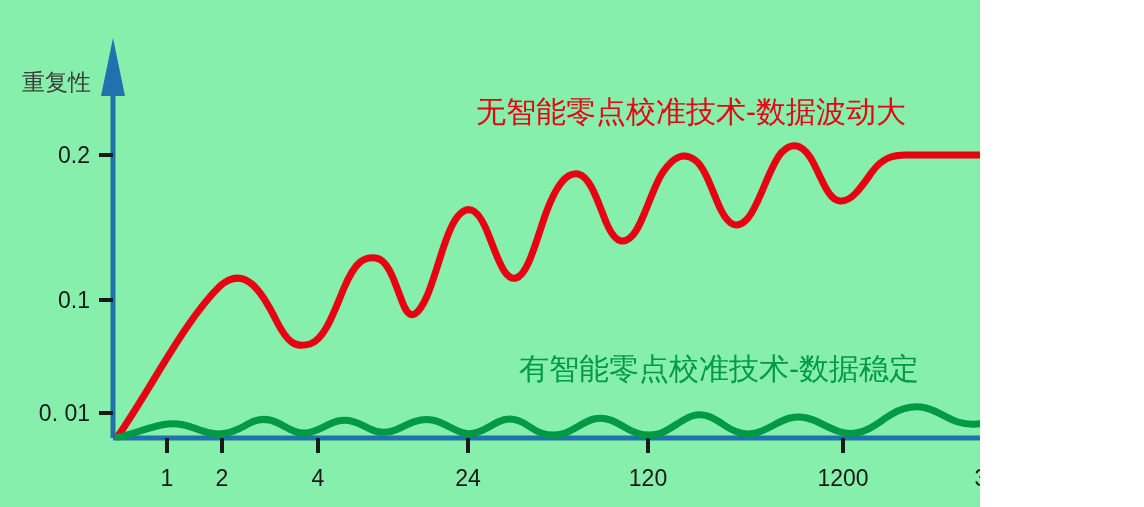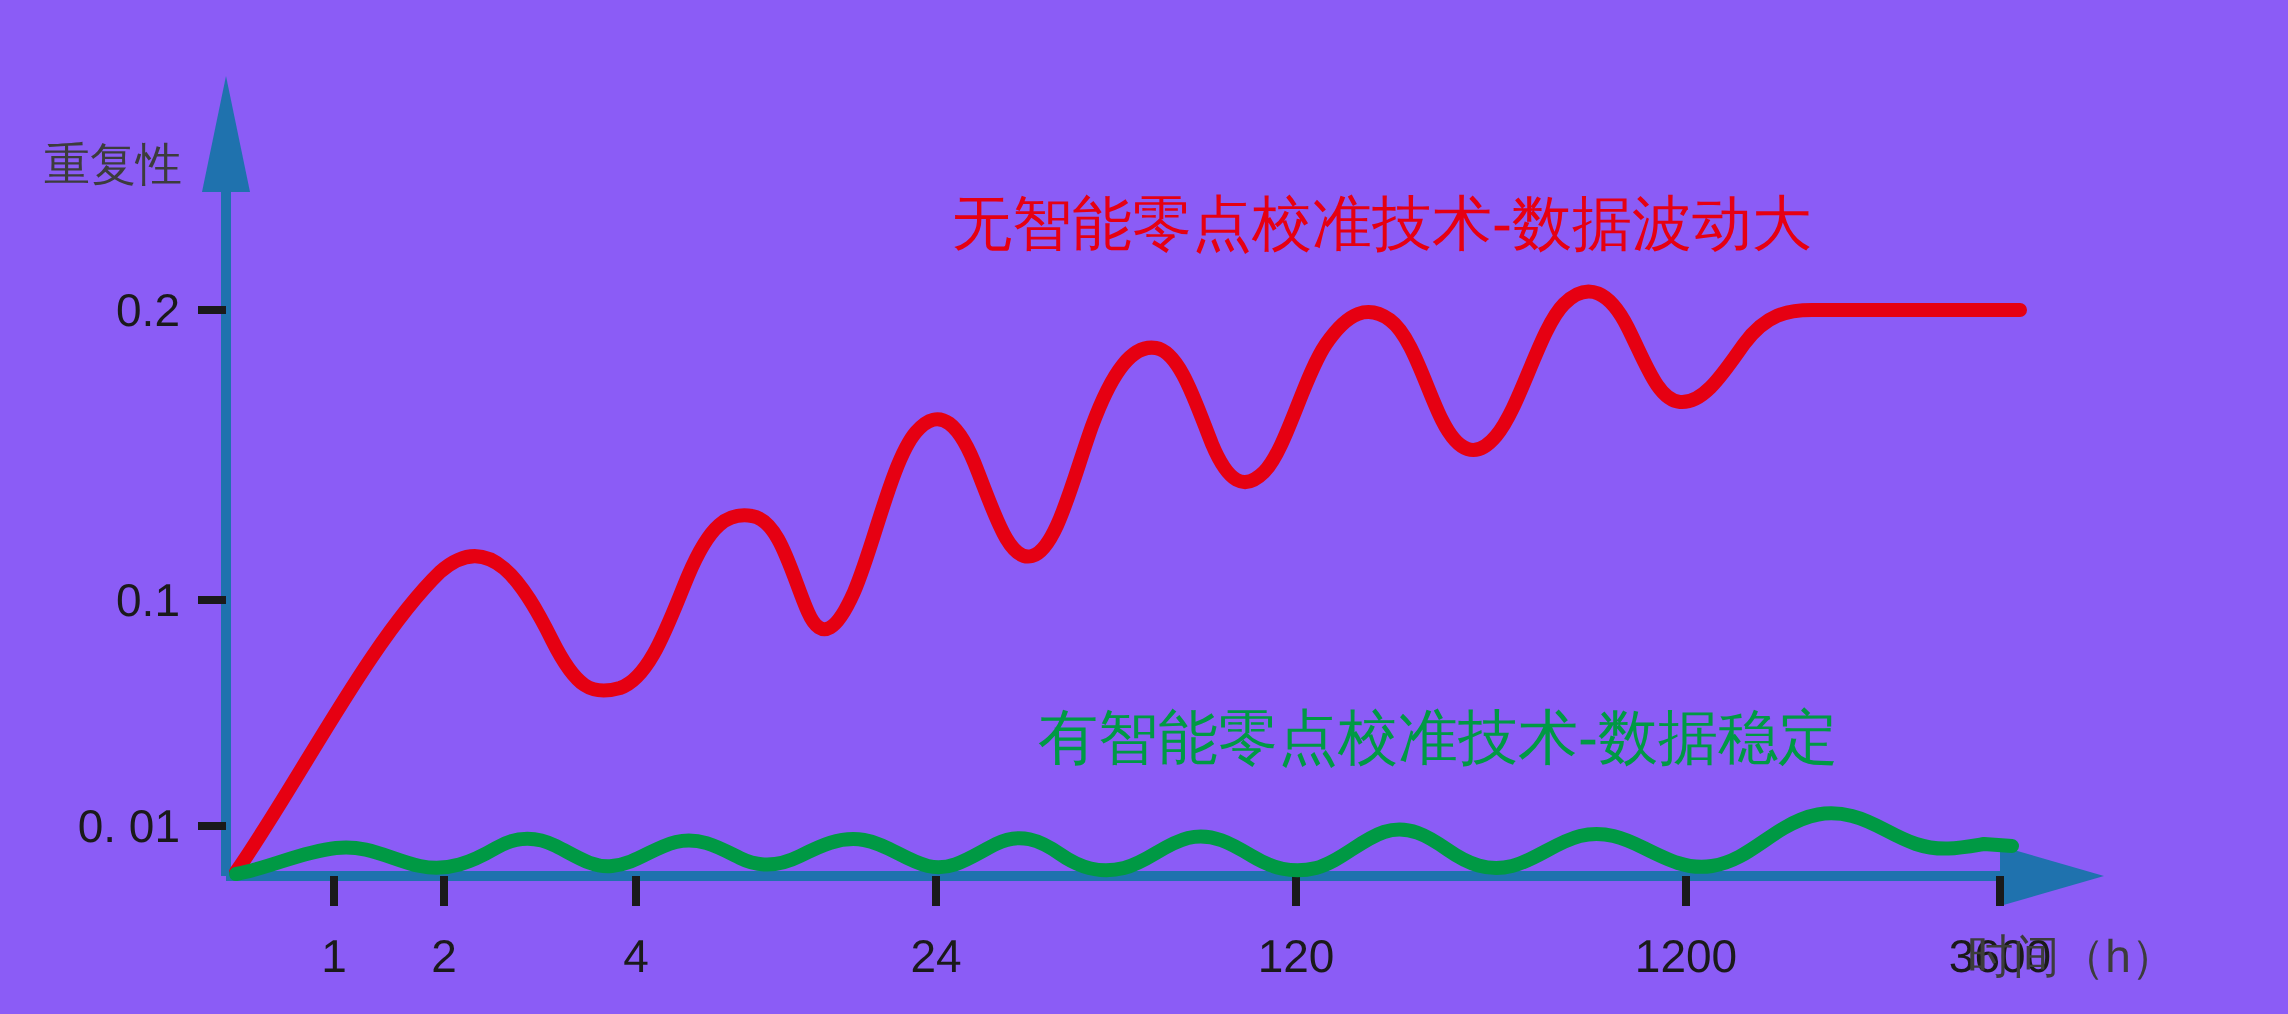--- a/index.html
+++ b/index.html
@@ -5,23 +5,23 @@
   html, body {
     margin: 0;
     padding: 0;
     background: #ffffff;
   }
   body {
     font-family: "Liberation Sans", "DejaVu Sans", sans-serif;
   }
   #chart-root {
     position: relative;
-    width: 1144px;
+    width: 980px;
     height: 507px;
-    background: #8b5cf6;
+    background: #86efac;
     overflow: hidden;
   }
   #chart-svg {
     position: absolute;
     left: 0;
     top: 0;
     width: 1144px;
     height: 507px;
     display: block;
   }

